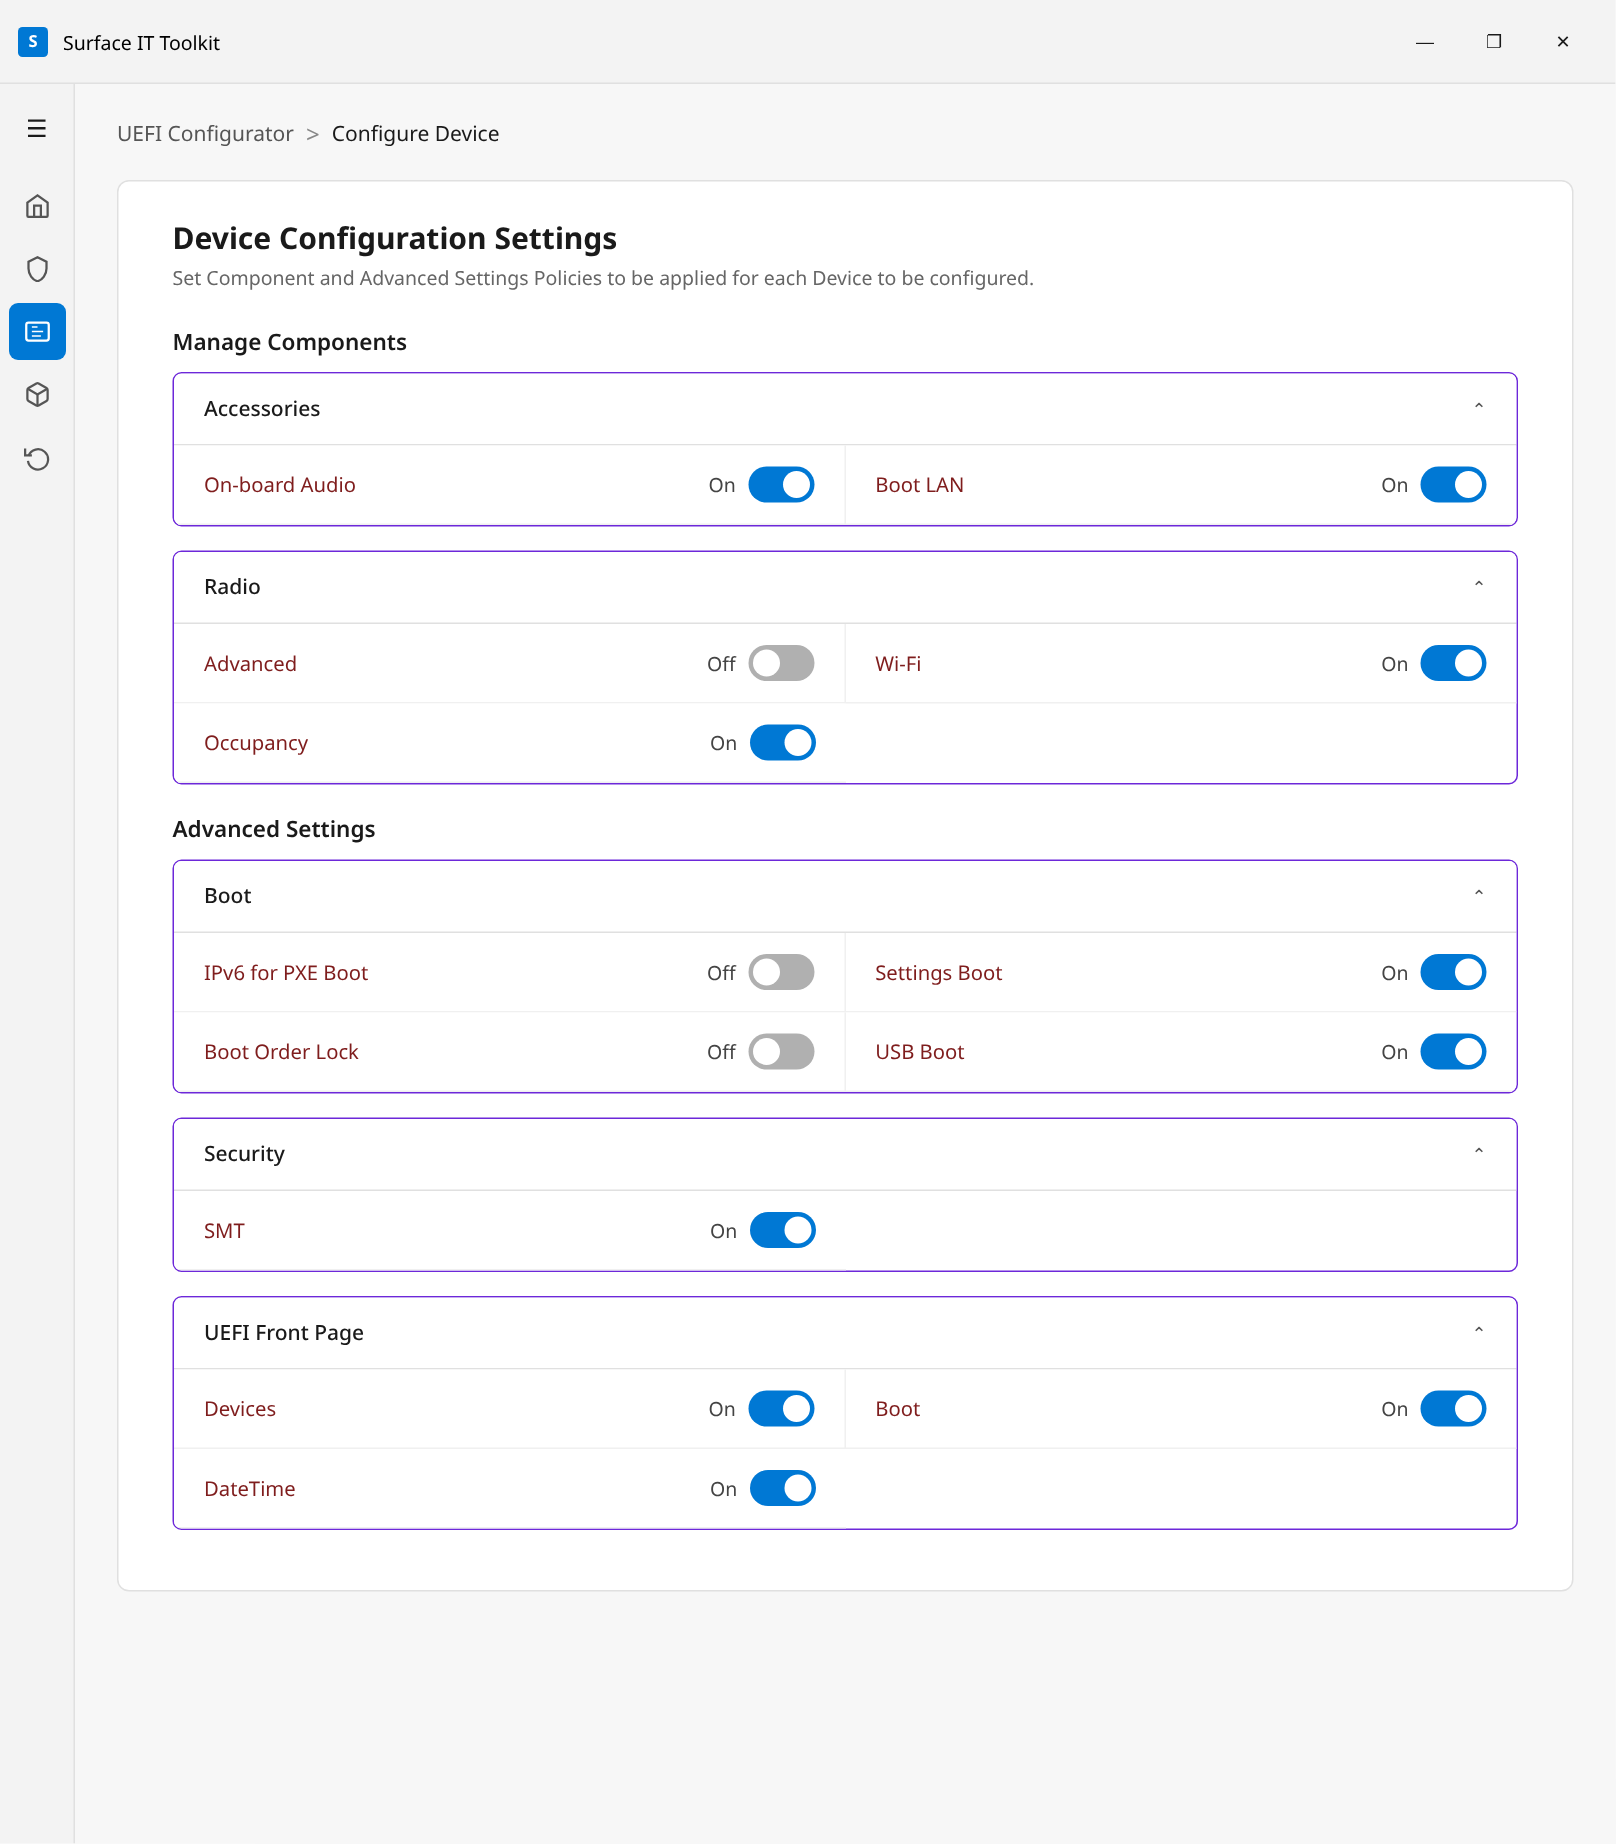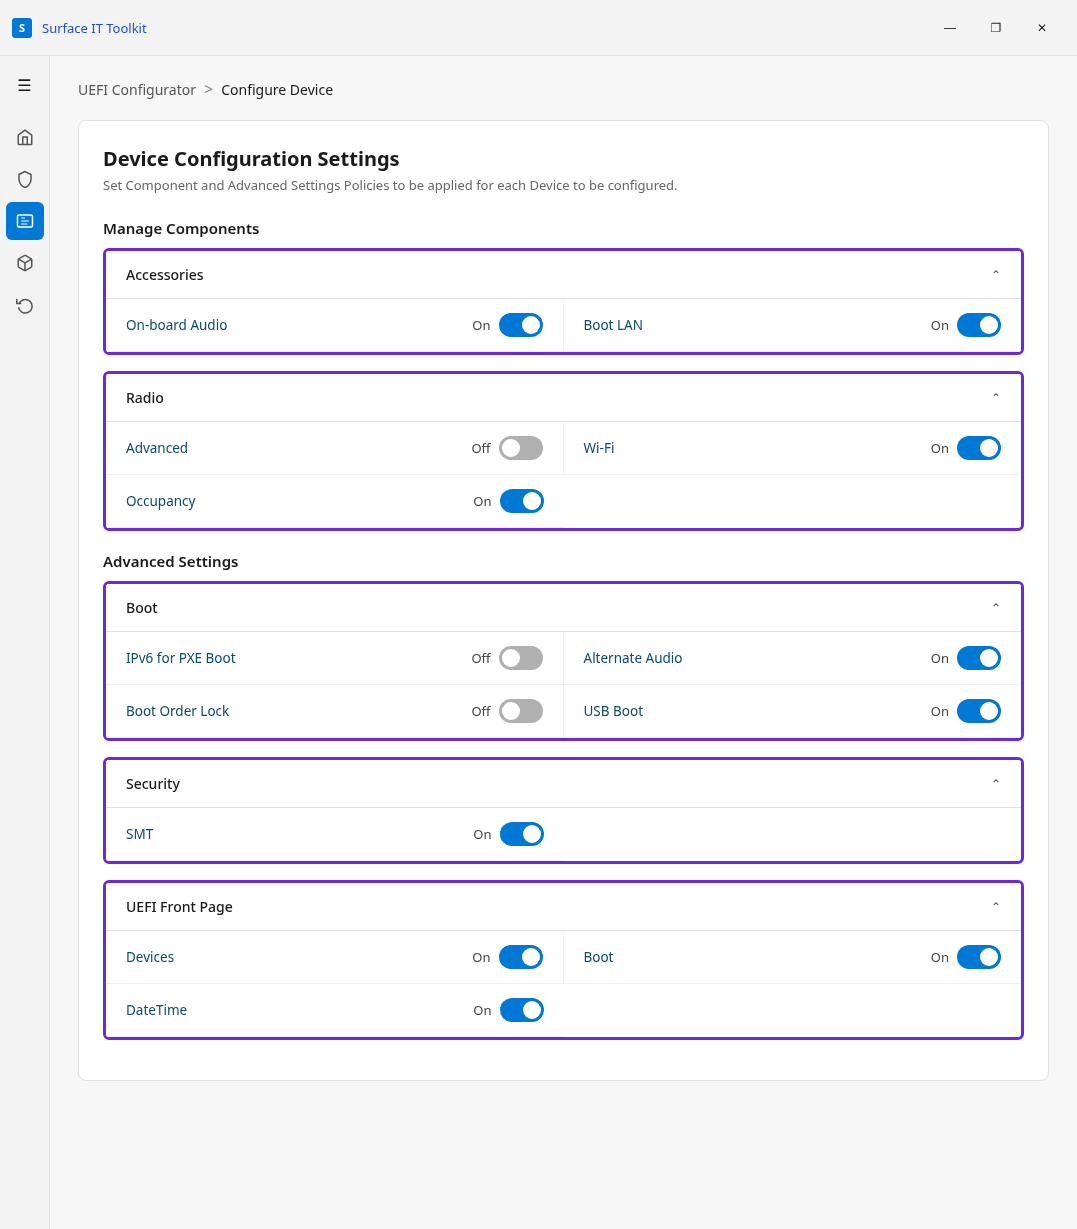--- a/index.html
+++ b/index.html
@@ -33,21 +33,21 @@
       border-radius: 3px;
       display: flex;
       align-items: center;
       justify-content: center;
       color: white;
       font-size: 11px;
       font-weight: bold;
     }
     .title-bar-title {
       font-size: 13px;
-      color: #1d4ed8;
+      color: #000000;
     }
     .title-bar-controls {
       display: flex;
       gap: 0;
     }
     .title-bar-btn {
       width: 46px;
       height: 32px;
       border: none;
       background: transparent;
@@ -128,21 +128,21 @@
       color: #888;
       font-size: 16px;
     }
 
     
     .page-container {
       margin: 10px 28px 28px 28px;
       background: white;
       border-radius: 8px;
       border: 1px solid #e0e0e0;
-      padding: 24px 24px;
+      padding: 24px 36px;
     }
 
     .page-title {
       font-size: 20px;
       font-weight: 700;
       color: #1a1a1a;
       margin-bottom: 4px;
     }
     .page-subtitle {
       font-size: 13px;
@@ -154,21 +154,21 @@
     .section-header {
       font-size: 15px;
       font-weight: 600;
       color: #1a1a1a;
       margin-bottom: 10px;
       margin-top: 24px;
     }
 
     
     .accordion {
-      border: 3px solid #6d28d9;
+      border: 1px solid #6d28d9;
       border-radius: 6px;
       margin-bottom: 16px;
       overflow: hidden;
     }
     .accordion-header {
       display: flex;
       justify-content: space-between;
       align-items: center;
       padding: 14px 20px;
       background: white;
@@ -193,21 +193,21 @@
       align-items: center;
       justify-content: space-between;
       padding: 14px 20px;
       background: white;
       border-bottom: 1px solid #f0f0f0;
       border-right: 1px solid #f0f0f0;
     }
     .settings-row:nth-child(even) { border-right: none; }
     .settings-row-label {
       font-size: 13.5px;
-      color: #0c4a6e;
+      color: #7f1d1d;
     }
     .settings-row-right {
       display: flex;
       align-items: center;
       gap: 8px;
       margin-left: 40px;
     }
     .settings-status {
       font-size: 13px;
       color: #444;
@@ -395,21 +395,21 @@
           <div class="settings-row">
             <span class="settings-row-label">IPv6 for PXE Boot</span>
             <div class="settings-row-right">
               <span class="settings-status">Off</span>
               <div class="toggle off">
                   <div class="toggle-thumb"></div>
                 </div>
             </div>
           </div>
           <div class="settings-row">
-            <span class="settings-row-label">Alternate Audio</span>
+            <span class="settings-row-label">Settings Boot</span>
             <div class="settings-row-right">
               <span class="settings-status">On</span>
               <div class="toggle on">
                   <div class="toggle-thumb"></div>
                 </div>
             </div>
           </div>
           <div class="settings-row">
             <span class="settings-row-label">Boot Order Lock</span>
             <div class="settings-row-right">

